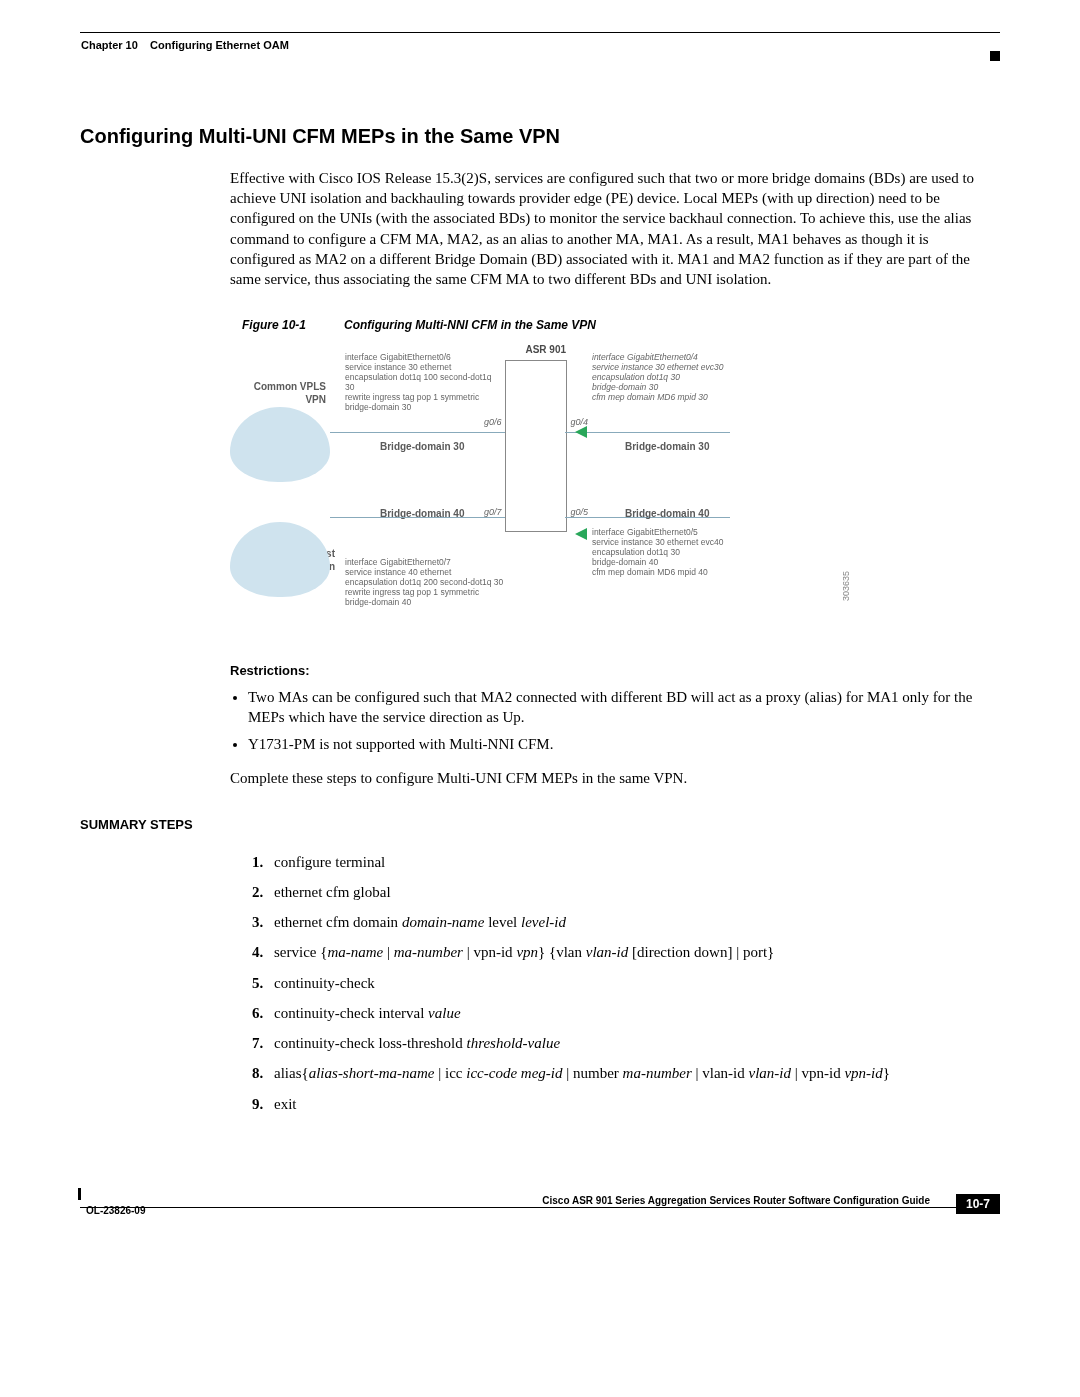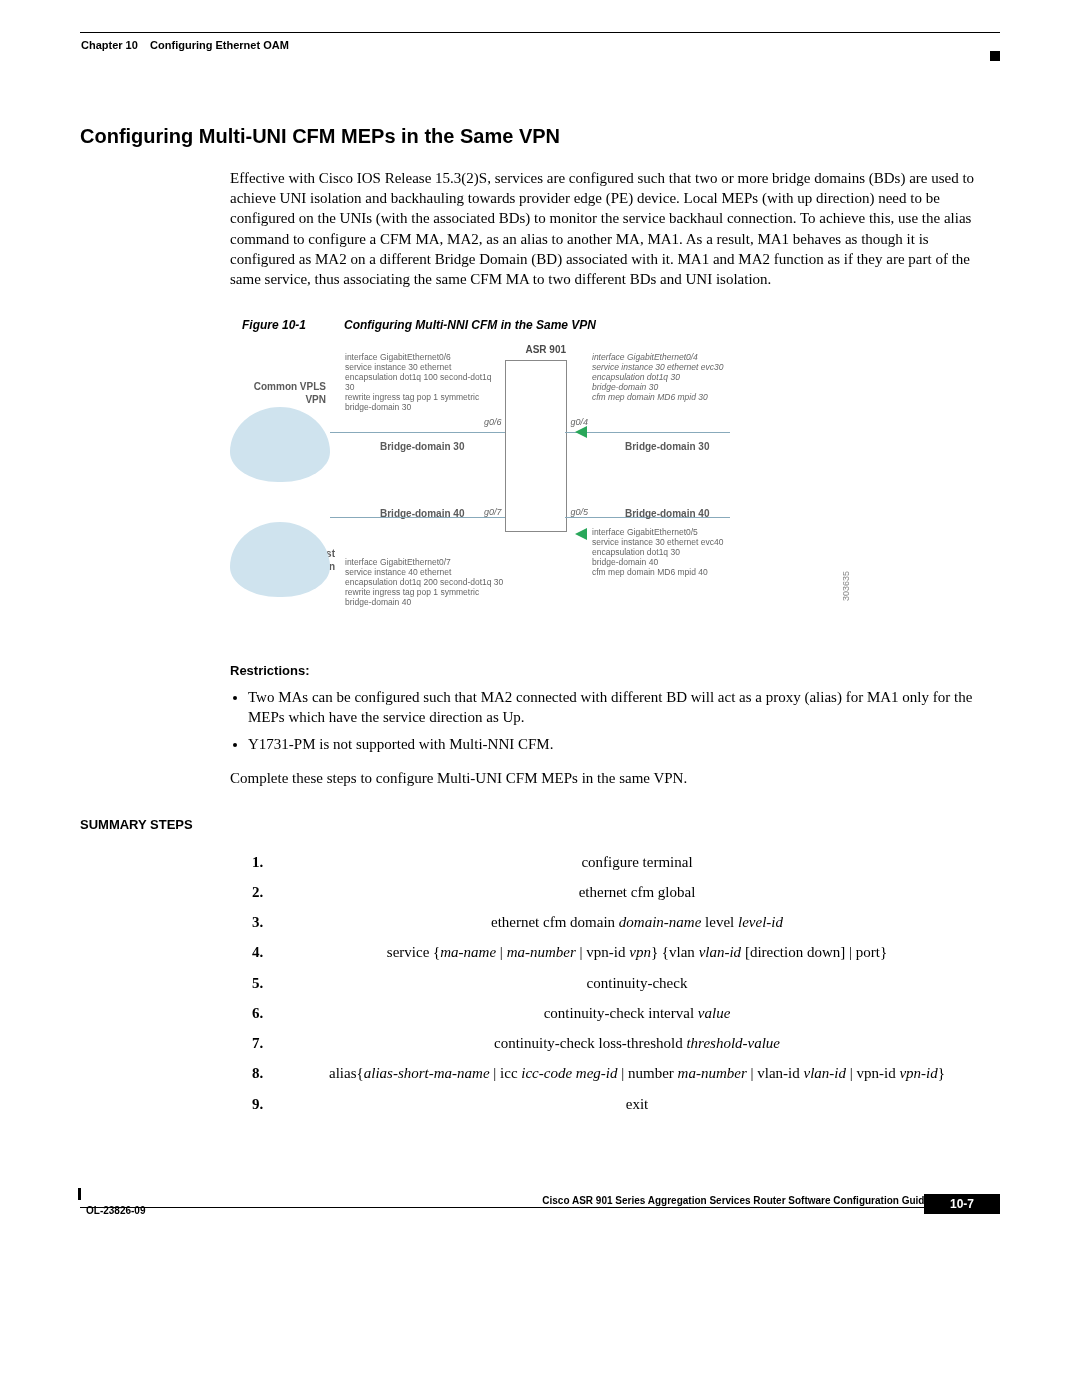--- a/index.html
+++ b/index.html
@@ -123,21 +123,20 @@
     font-family: Arial, Helvetica, sans-serif;
     font-size: 13px;
     font-weight: bold;
     margin: 28px 0 18px 0;
   }
   ol.steps {
     margin: 7px 0 0 172px;
     padding: 0;
     list-style: none;
     counter-reset: step;
-    text-align: center;
   }
   ol.steps li {
     counter-increment: step;
     margin-bottom: 10px;
     padding-left: 22px;
     position: relative;
   }
   ol.steps li::before {
     content: counter(step) ".";
     font-weight: bold;
@@ -171,21 +170,21 @@
   }
   .page-badge {
     position: absolute;
     right: 0;
     top: 0;
     background: #000;
     color: #fff;
     font-family: Arial, Helvetica, sans-serif;
     font-weight: bold;
     font-size: 12px;
-    padding: 2px 26px;
+    padding: 2px 10px;
     margin-left: 7px;
   }
   .footer-tick-l, .footer-tick-r {
     position: absolute;
     width: 3px; height: 12px; background:#000;
   }
   .footer-tick-l { left:-2px; top:-6px; }
 </style>
 </head>
 <body>

